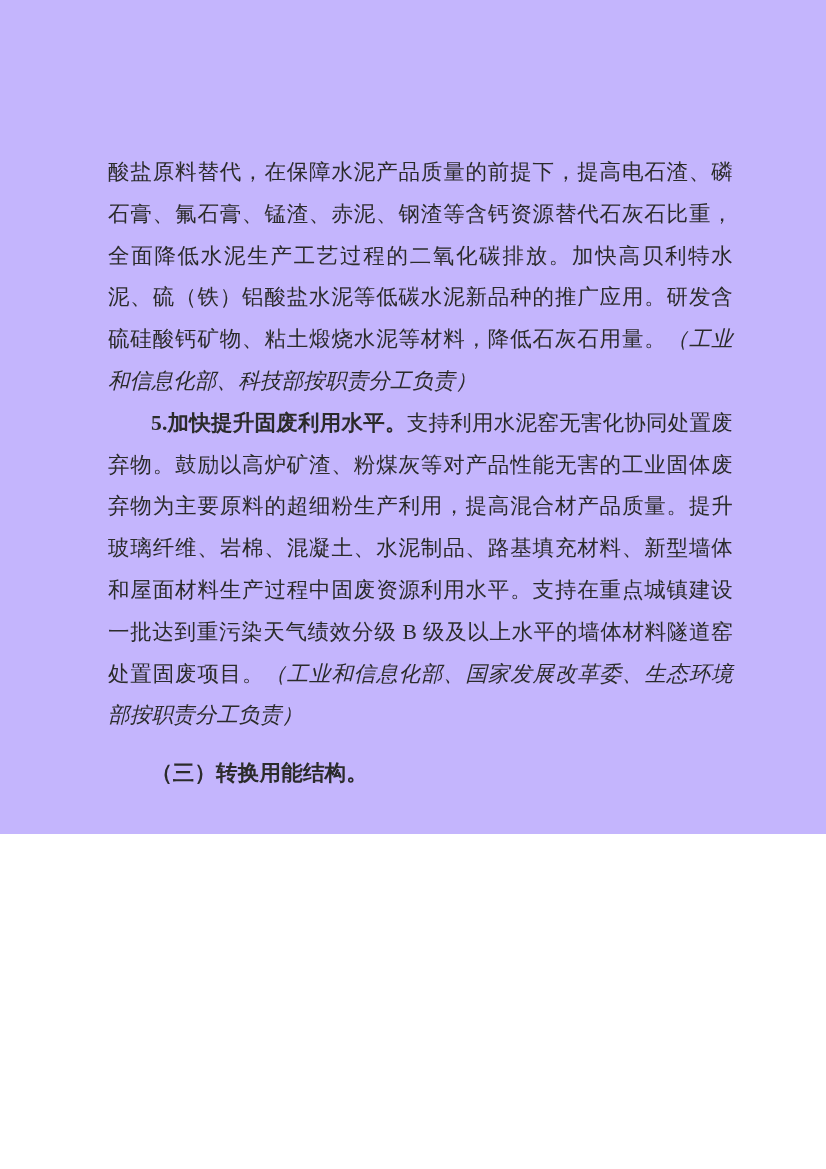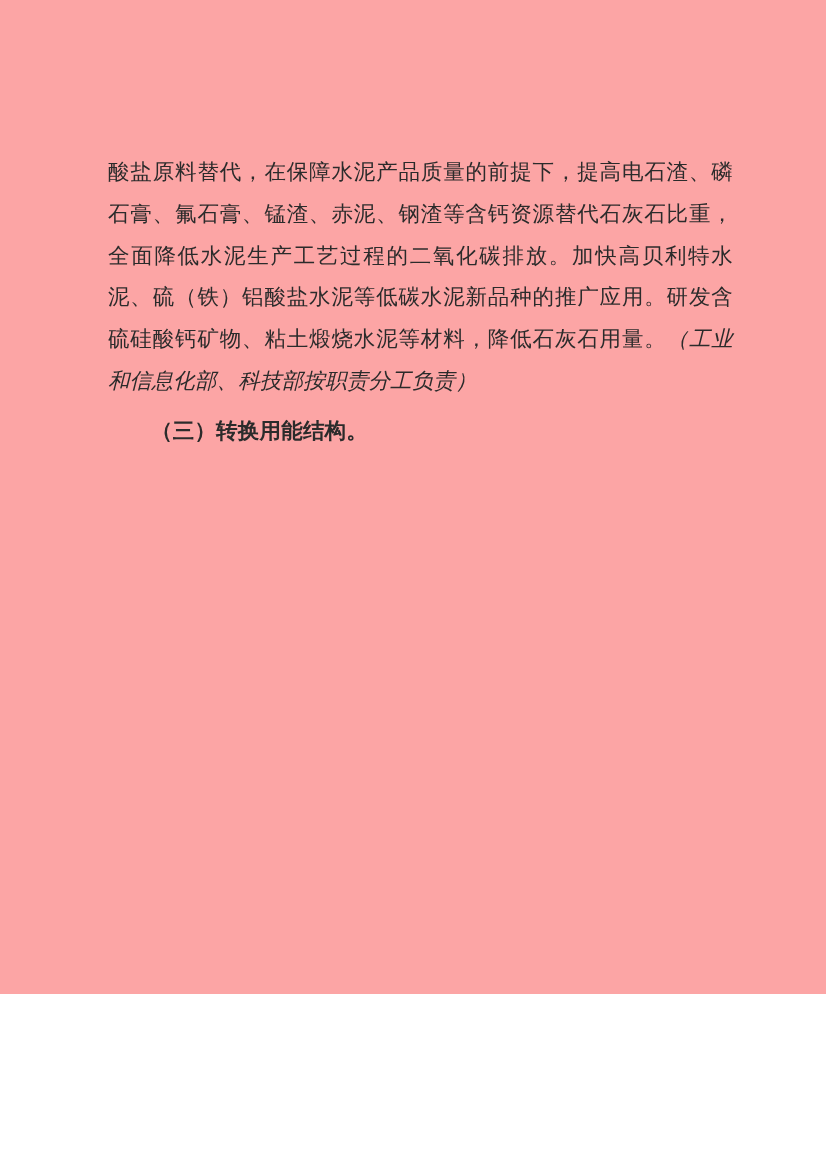--- a/index.html
+++ b/index.html
@@ -3,22 +3,22 @@
 <meta charset="utf-8">
 <style>
   html, body {
     margin: 0;
     padding: 0;
     background: #ffffff;
   }
   .page {
     position: relative;
     width: 826px;
-    height: 994px;
-    background: #fca5a5;
+    height: 834px;
+    background: #c4b5fd;
     overflow: hidden;
     font-family: "Liberation Serif", "DejaVu Serif", serif;
   }
   .text-block {
     position: absolute;
     left: 108px;
     top: 152px;
     width: 625px;
     font-size: 21.5px;
     line-height: 41.8px;
@@ -28,21 +28,21 @@
     letter-spacing: 0.2px;
   }
   p.para {
     margin: 0;
     padding: 0;
   }
   p.para.indent {
     text-indent: 43px;
   }
   p.para.heading {
-    margin-top: 8px;
+    margin-top: 16px;
     font-weight: bold;
   }
   .seg-bold {
     font-weight: bold;
   }
   .seg-kai {
     font-style: italic;
   }
   .page-number {
     position: absolute;
@@ -54,16 +54,17 @@
     line-height: 20px;
     color: #333333;
   }
 </style>
 </head>
 <body>
 
 <div class="page">
   <div class="text-block" id="text-block">
       <p class="para"><span class="seg-normal">酸盐原料替代，在保障水泥产品质量的前提下，提高电石渣、磷石膏、氟石膏、锰渣、赤泥、钢渣等含钙资源替代石灰石比重，全面降低水泥生产工艺过程的二氧化碳排放。加快高贝利特水泥、硫（铁）铝酸盐水泥等低碳水泥新品种的推广应用。研发含硫硅酸钙矿物、粘土煅烧水泥等材料，降低石灰石用量。</span><span class="seg-kai">（工业和信息化部、科技部按职责分工负责）</span></p>
+      <p class="para indent"><span class="seg-bold">5.加快提升固废利用水平。</span><span class="seg-normal">支持利用水泥窑无害化协同处置废弃物。鼓励以高炉矿渣、粉煤灰等对产品性能无害的工业固体废弃物为主要原料的超细粉生产利用，提高混合材产品质量。提升玻璃纤维、岩棉、混凝土、水泥制品、路基填充材料、新型墙体和屋面材料生产过程中固废资源利用水平。支持在重点城镇建设一批达到重污染天气绩效分级 B 级及以上水平的墙体材料隧道窑处置固废项目。</span><span class="seg-kai">（工业和信息化部、国家发展改革委、生态环境部按职责分工负责）</span></p>
       <p class="para indent heading"><span class="seg-bold">（三）转换用能结构。</span></p>
     </div>
   <div class="page-number">4</div>
 </div>
 
 </body></html>

